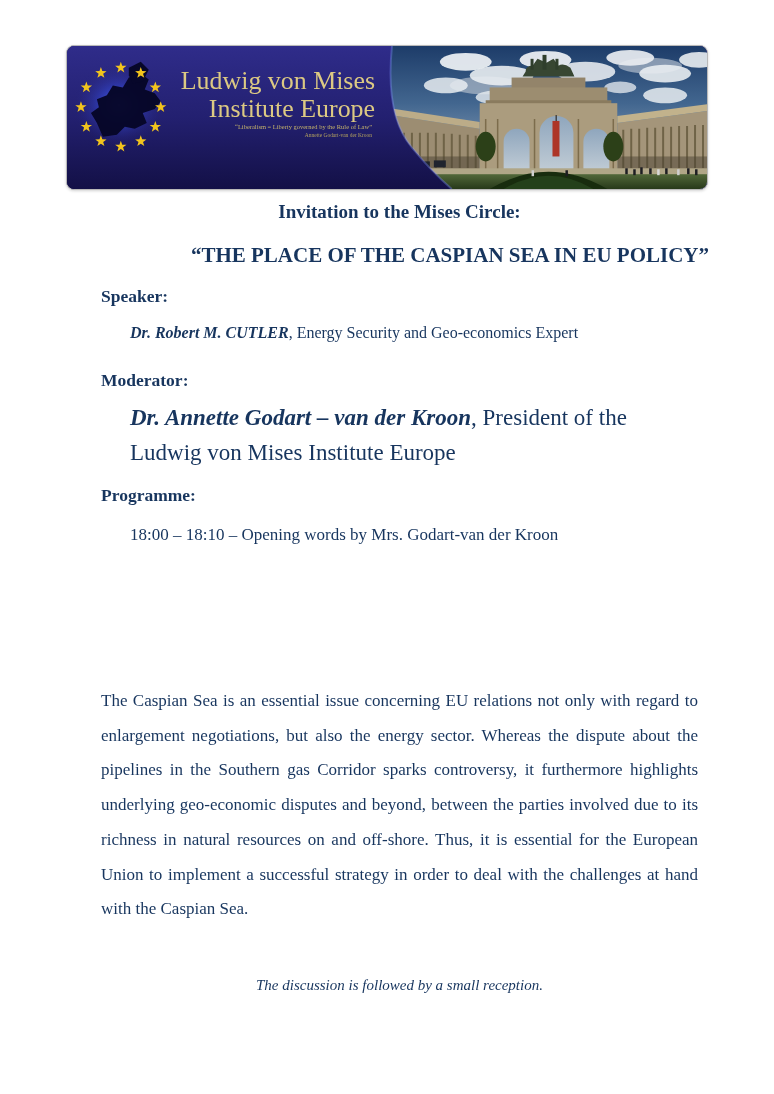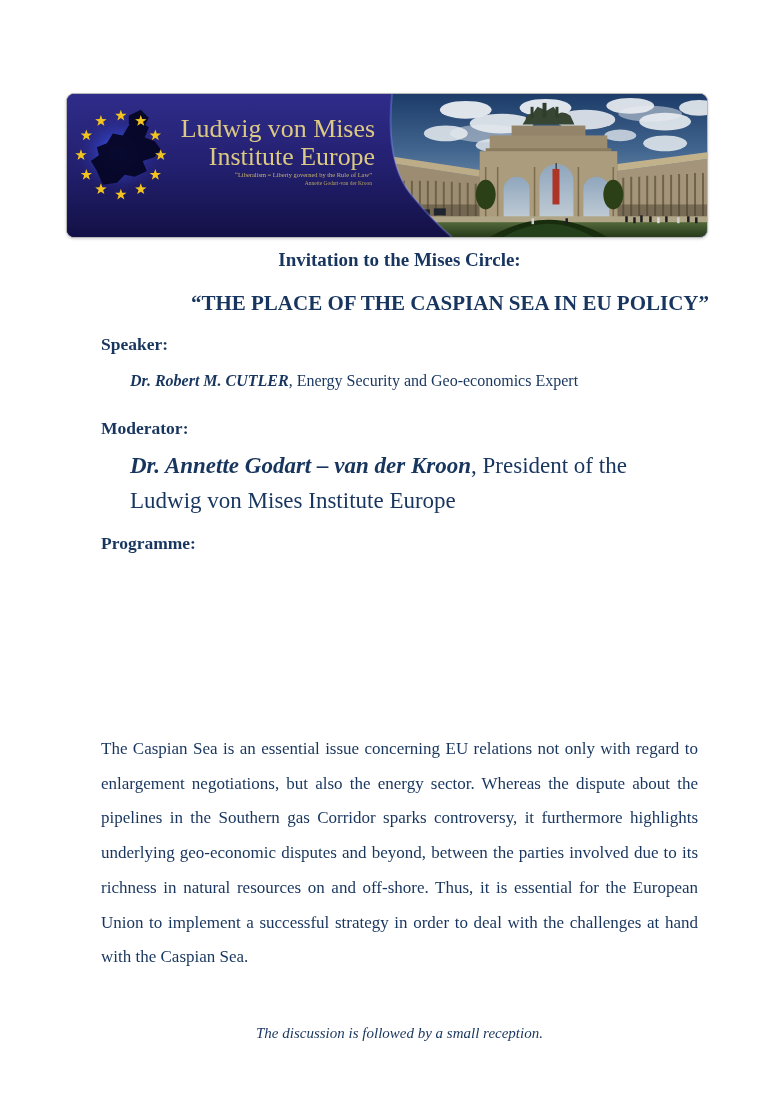--- a/index.html
+++ b/index.html
@@ -4,21 +4,21 @@
 <style>
   html, body { margin: 0; padding: 0; }
   body {
     width: 774px; height: 1094px;
     background: #ffffff;
     font-family: "Liberation Serif", serif;
     color: #17355e;
     position: relative;
     overflow: hidden;
   }
-  .abs { position: absolute; margin-top: 48px; }
+  .abs { position: absolute; }
 
   
   .banner {
     left: 66px; top: 45px; width: 642px; height: 145px;
     border: 1px solid #b9b9b9; border-radius: 8px;
     box-sizing: border-box; overflow: hidden;
     box-shadow: 0 1px 3px rgba(0,0,0,.18);
     background: #1d1a60;
   }
   .banner svg { display: block; width: 100%; height: 100%; }
@@ -257,17 +257,18 @@
   <span class="bi">Dr. Robert M. CUTLER</span><span>, Energy Security and Geo-economics Expert</span>
 </div>
 
 <div class="abs section-label moderator-label">Moderator:</div>
 <div class="abs moderator-line">
   <span class="bi">Dr. Annette Godart – van der Kroon</span><span>, President of the Ludwig von Mises Institute Europe</span>
 </div>
 
 <div class="abs section-label programme-label">Programme:</div>
 <div class="abs programme-list">
+  <div class="programme-item">18:00 – 18:10 – Opening words by Mrs. Godart-van der Kroon</div>
 </div>
 
 <div class="abs body-paragraph">The Caspian Sea is an essential issue concerning EU relations not only with regard to enlargement negotiations, but also the energy sector. Whereas the dispute about the pipelines in the Southern gas Corridor sparks controversy, it furthermore highlights underlying geo-economic disputes and beyond, between the parties involved due to its richness in natural resources on and off-shore. Thus, it is essential for the European Union to implement a successful strategy in order to deal with the challenges at hand with the Caspian Sea.</div>
 
 <div class="abs closing-note">The discussion is followed by a small reception.</div>
 
 </body></html>

